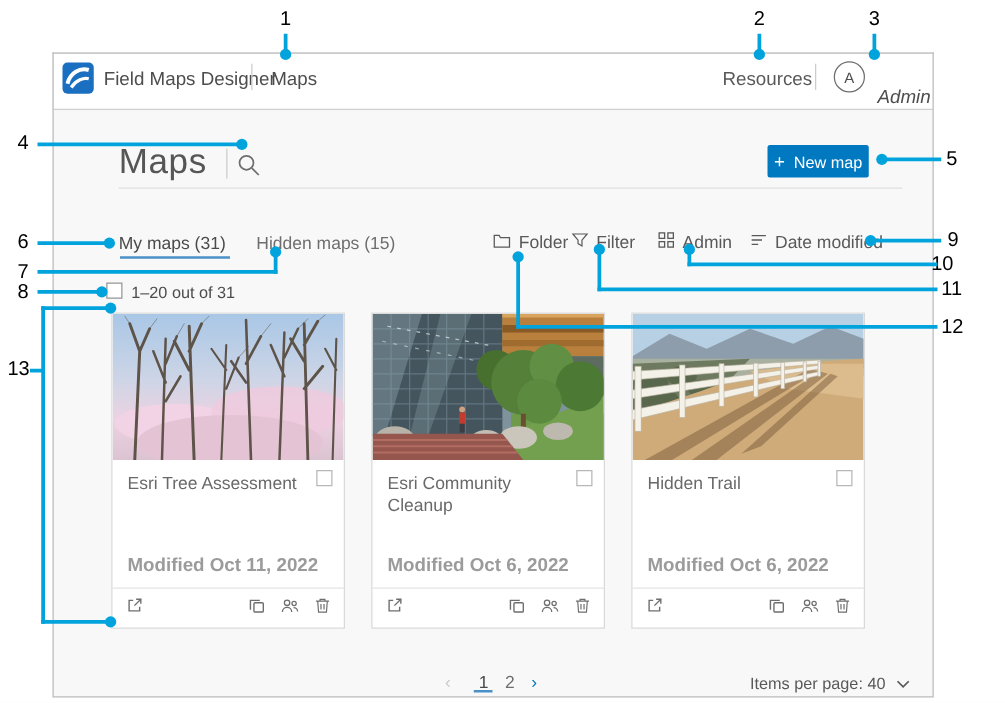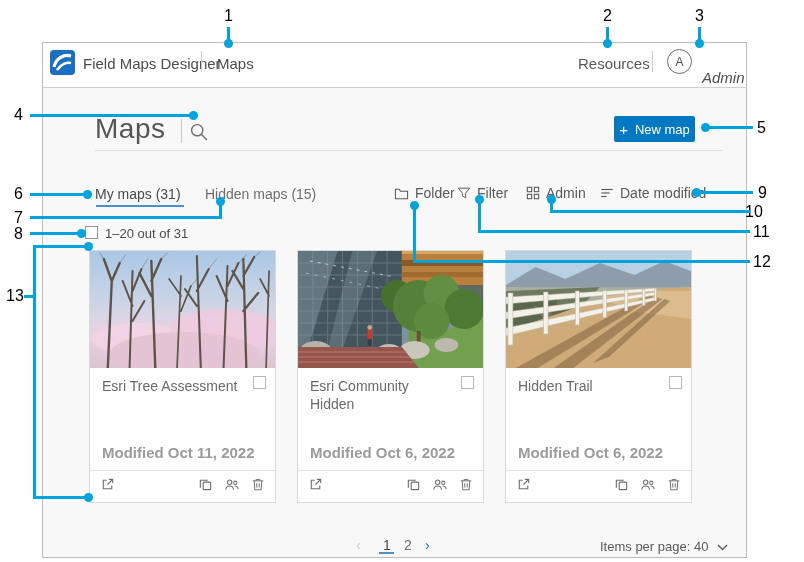--- a/index.html
+++ b/index.html
@@ -29,21 +29,21 @@
                color:#fff;font-size:13px;display:flex;align-items:center;justify-content:center;gap:7px;cursor:pointer;}
   .new-map-btn .plus{font-size:15px;line-height:1;}
 
   
   .tab{position:absolute;top:186px;font-size:14px;cursor:pointer;}
   .tab-mymaps{left:95px;color:#4a4a4a;}
   .tab-hidden{left:205px;color:#6e6e6e;}
   .tab-underline{position:absolute;left:96px;top:205px;width:88px;height:2px;background:#4a90c9;}
 
   
-  .tool{position:absolute;top:185px;display:flex;align-items:center;gap:6px;font-size:14px;color:#595959;cursor:pointer;}
+  .tool{position:absolute;top:185px;display:flex;align-items:flex-start;gap:6px;font-size:14px;color:#595959;cursor:pointer;}
   .tool svg{display:block;}
   .tool-folder{left:394px;} .tool-filter{left:457px;} .tool-grid{left:526px;} .tool-sort{left:600px;}
 
   
   .sel-check{position:absolute;left:85px;top:226px;width:13px;height:13px;border:1px solid #949494;background:#fff;
              box-sizing:border-box;cursor:pointer;}
   .sel-label{position:absolute;left:105px;top:226px;font-size:13px;color:#4c4c4c;}
 
   
   .card{position:absolute;top:250px;width:187px;height:253px;background:#fff;border:1px solid #d9d9d9;
@@ -256,21 +256,21 @@
           <path d="M0 101 H109"></path>
             <path d="M0 106 H113"></path>
             <path d="M0 111 H117"></path>
         </g>
         <circle cx="72.5" cy="76.5" r="2.4" fill="#caa183"></circle>
         <rect x="70" y="79" width="5" height="9" fill="#c23b2e"></rect>
         <rect x="70.5" y="88" width="4" height="7" fill="#3c3c44"></rect>
       </svg>
     </div>
     <div class="card-body">
-      <div class="card-title">Esri Community Hidden</div>
+      <div class="card-title">Esri Community Cleanup</div>
       <div class="card-check"></div>
       <div class="card-modified">Modified Oct 6, 2022</div>
     </div>
     <div class="card-footer">
       <span class="ic"><svg width="15" height="15" viewBox="0 0 16 16" fill="none" stroke="currentColor" stroke-width="1.2">
             <path d="M7 3.5H3.5v9h9V9"></path>
             <path d="M9.5 2.5h4v4"></path>
             <path d="M13.5 2.5L8 8"></path>
           </svg></span>
       <span class="spacer"></span>

